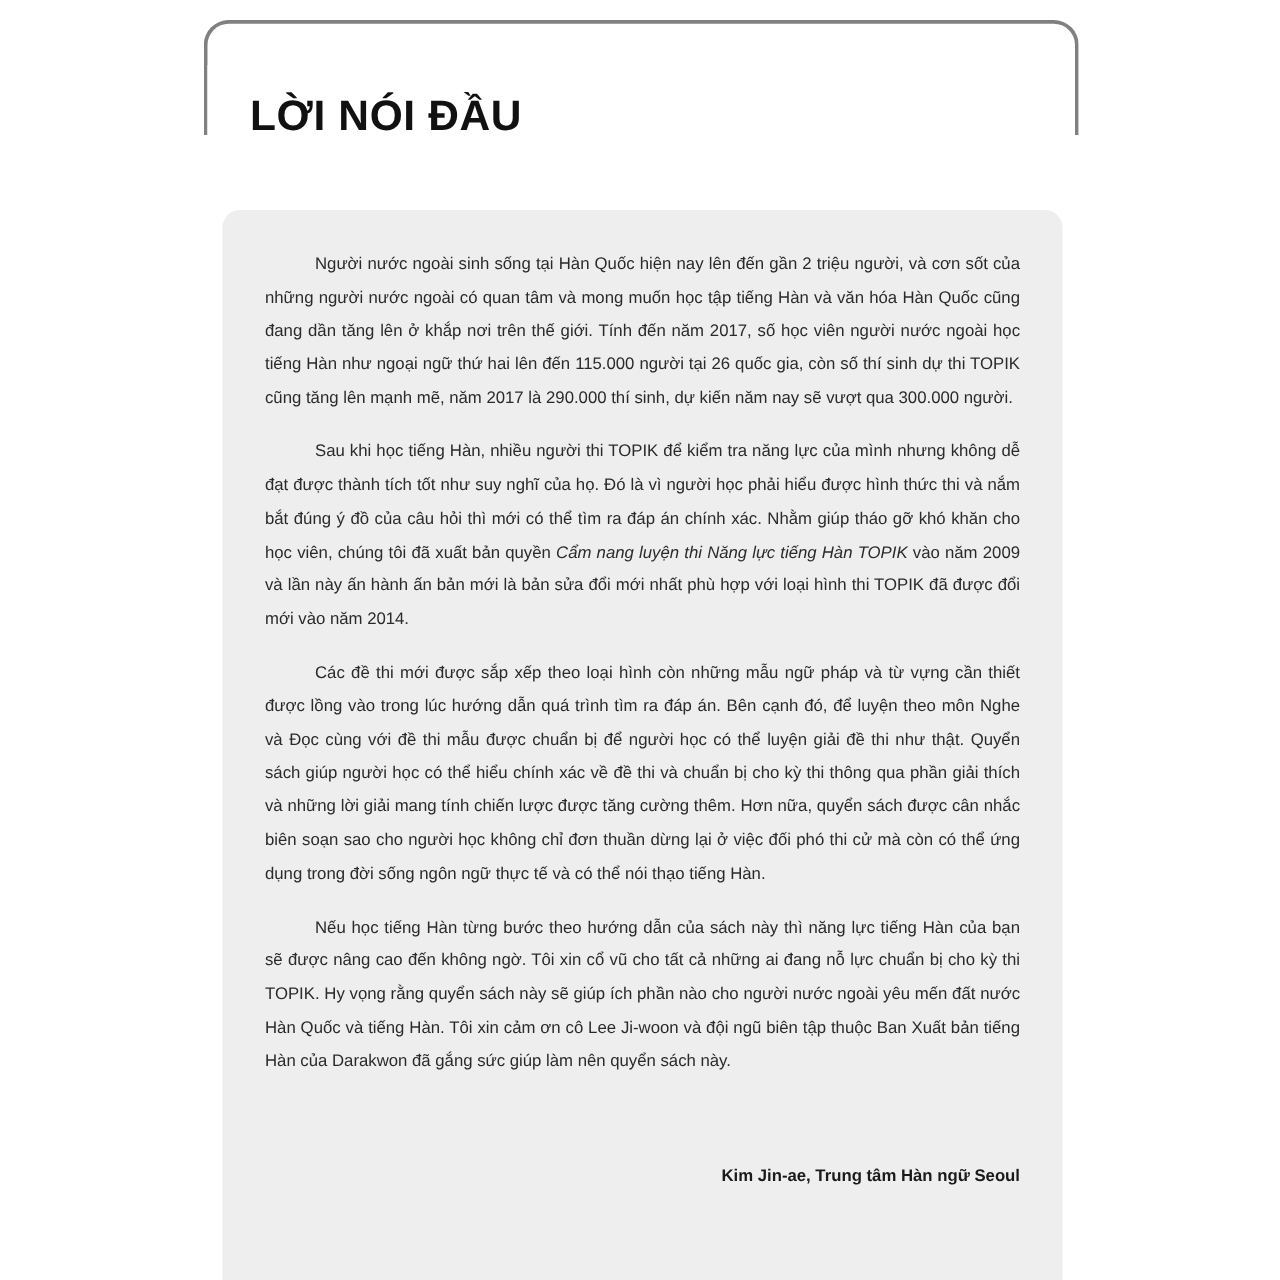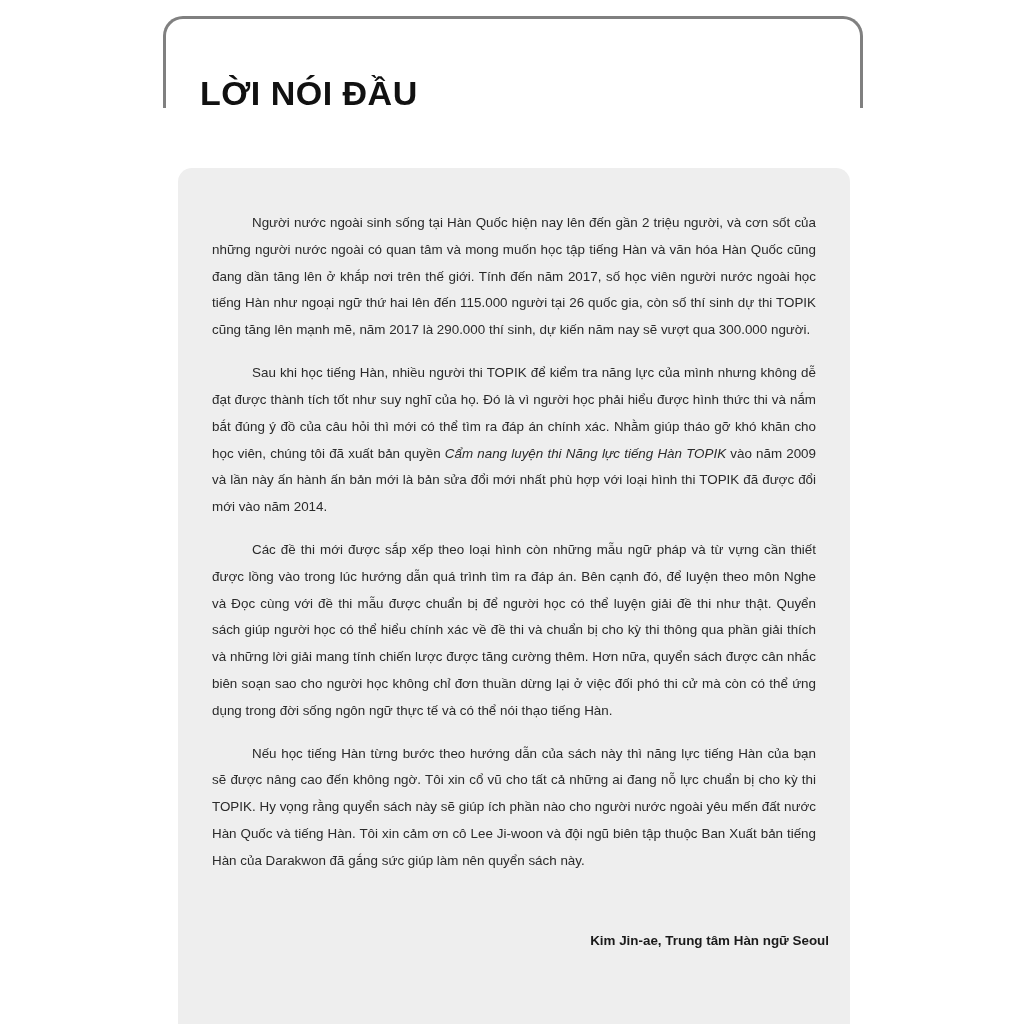--- a/index.html
+++ b/index.html
@@ -59,39 +59,39 @@
   .content-card {
     position: absolute;
     left: 178px;
     top: 168px;
     width: 672px;
     height: 856px;
     background: #eeeeee;
     border-top-left-radius: 14px;
     border-top-right-radius: 14px;
     box-sizing: border-box;
-    padding: 42px 34px 0 34px;
+    padding: 30px 34px 0 34px;
   }
 
   .para {
     font-size: 13.4px;
     line-height: 2.0;
     color: #2a2a2a;
     text-align: justify;
     text-indent: 40px;
     margin: 0 0 16px 0;
     font-family: "Liberation Sans", sans-serif;
   }
 
   .para em {
   }
 
   .signature {
     position: absolute;
-    right: 21px;
+    right: 34px;
     bottom: 76px;
     font-size: 13.4px;
     font-weight: bold;
     color: #1a1a1a;
     white-space: nowrap;
   }
 </style>
 </head>
 <body>
 

